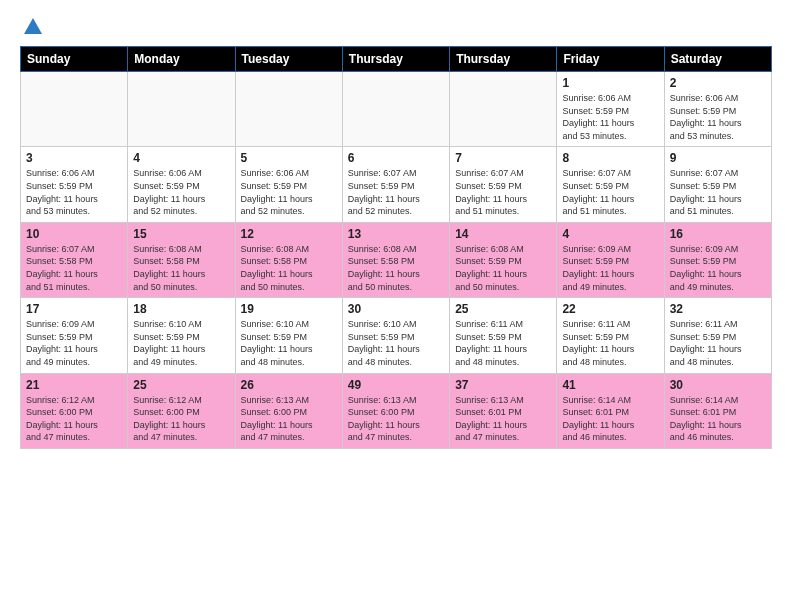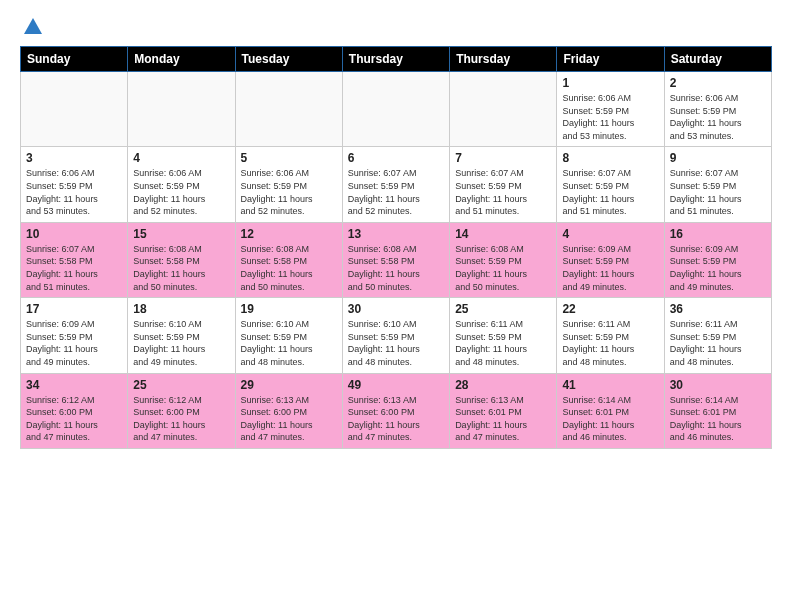--- a/index.html
+++ b/index.html
@@ -234,43 +234,43 @@
           </td>
           <td>
             <span class="day-num">25</span>
             <div class="day-info">Sunrise: 6:11 AM<br>Sunset: 5:59 PM<br>Daylight: 11 hours<br>and 48 minutes.</div>
           </td>
           <td>
             <span class="day-num">22</span>
             <div class="day-info">Sunrise: 6:11 AM<br>Sunset: 5:59 PM<br>Daylight: 11 hours<br>and 48 minutes.</div>
           </td>
           <td>
-            <span class="day-num">36</span>
+            <span class="day-num">32</span>
             <div class="day-info">Sunrise: 6:11 AM<br>Sunset: 5:59 PM<br>Daylight: 11 hours<br>and 48 minutes.</div>
           </td>
         </tr>
         <tr>
           <td class="shade">
-            <span class="day-num">34</span>
+            <span class="day-num">21</span>
             <div class="day-info">Sunrise: 6:12 AM<br>Sunset: 6:00 PM<br>Daylight: 11 hours<br>and 47 minutes.</div>
           </td>
           <td class="shade">
             <span class="day-num">25</span>
             <div class="day-info">Sunrise: 6:12 AM<br>Sunset: 6:00 PM<br>Daylight: 11 hours<br>and 47 minutes.</div>
           </td>
           <td class="shade">
-            <span class="day-num">29</span>
+            <span class="day-num">26</span>
             <div class="day-info">Sunrise: 6:13 AM<br>Sunset: 6:00 PM<br>Daylight: 11 hours<br>and 47 minutes.</div>
           </td>
           <td class="shade">
             <span class="day-num">49</span>
             <div class="day-info">Sunrise: 6:13 AM<br>Sunset: 6:00 PM<br>Daylight: 11 hours<br>and 47 minutes.</div>
           </td>
           <td class="shade">
-            <span class="day-num">28</span>
+            <span class="day-num">37</span>
             <div class="day-info">Sunrise: 6:13 AM<br>Sunset: 6:01 PM<br>Daylight: 11 hours<br>and 47 minutes.</div>
           </td>
           <td class="shade">
             <span class="day-num">41</span>
             <div class="day-info">Sunrise: 6:14 AM<br>Sunset: 6:01 PM<br>Daylight: 11 hours<br>and 46 minutes.</div>
           </td>
           <td class="shade">
             <span class="day-num">30</span>
             <div class="day-info">Sunrise: 6:14 AM<br>Sunset: 6:01 PM<br>Daylight: 11 hours<br>and 46 minutes.</div>
           </td>

